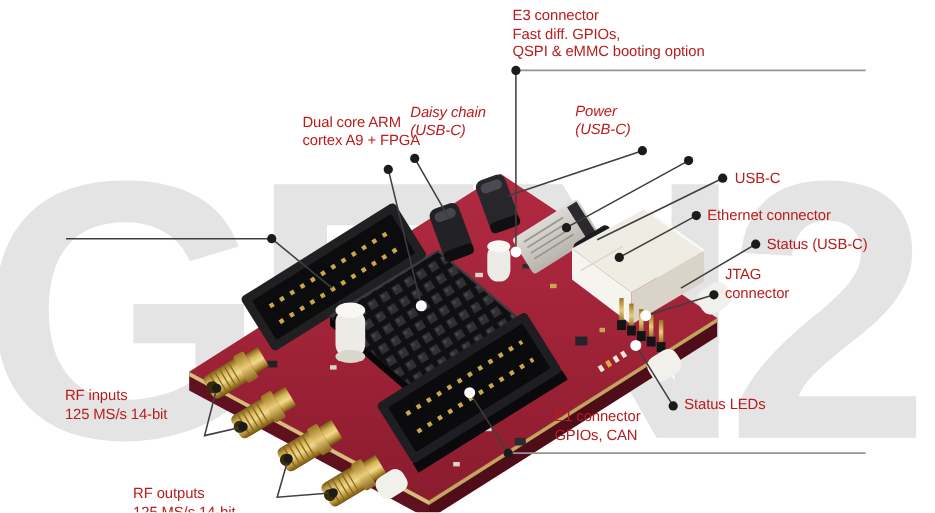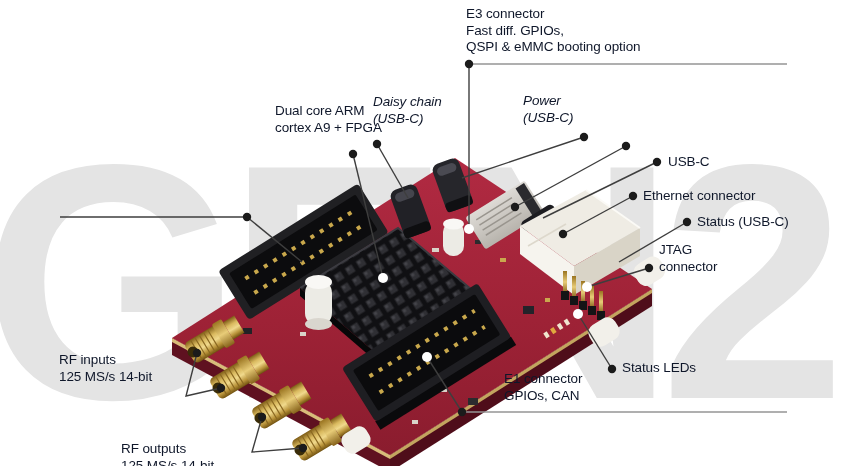--- a/index.html
+++ b/index.html
@@ -3,21 +3,21 @@
 <meta charset="utf-8">
 <style>
   html,body{margin:0;padding:0;background:#fff;}
   #stage{
     position:relative;width:850px;height:466px;overflow:hidden;background:#ffffff;
     font-family:"Liberation Sans",sans-serif;
   }
   #stage svg{position:absolute;left:0;top:0;}
   .label{
     position:absolute;
-    font-size:13.5px;line-height:16.5px;font-weight:500;color:#0f172a;
+    font-size:13.5px;line-height:16.5px;font-weight:500;color:#b91c1c;
     white-space:pre-line;letter-spacing:-0.1px;
   }
 </style>
 </head>
 <body>
 
 <div id="stage">
 
   <svg width="850" height="466" viewBox="0 0 850 466">
     <defs>

